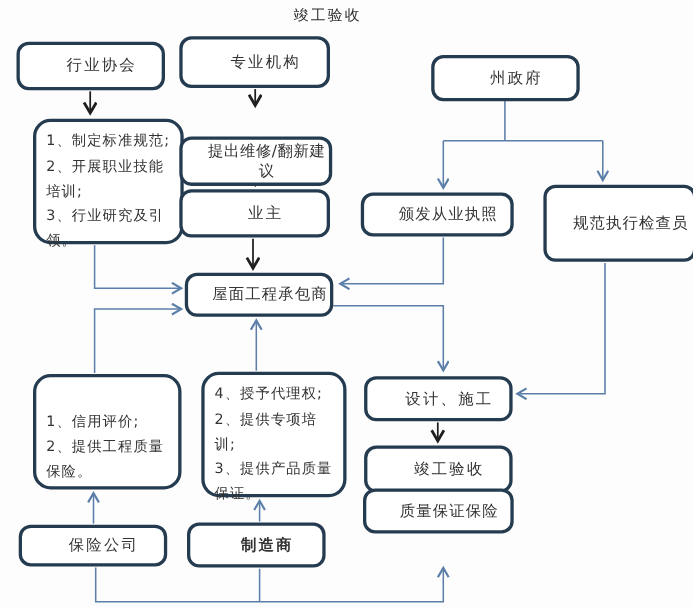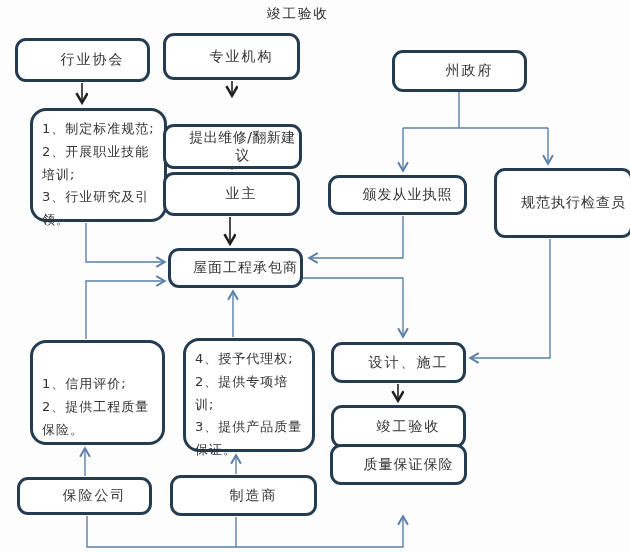--- a/index.html
+++ b/index.html
@@ -136,15 +136,15 @@
 
   <div class="node list" style="left:15px;top:340px;width:135px;height:105px;padding-top:30px;">1、信用评价;
 2、提供工程质量保险。</div>
 
   <div class="node list" style="left:168px;top:338px;width:132px;height:114px;">4、授予代理权;
 2、提供专项培训;
 3、提供产品质量保证。</div>
 
   <div class="node" style="left:17px;top:477px;width:135px;height:38px;">保险公司</div>
 
-  <div class="node" style="left:170px;top:475px;width:147px;height:41px;">制造商</div>
+  <div class="node" style="left:170px;top:475px;width:126px;height:41px;font-weight:bold;">制造商</div>
 
 </div>
 
 </body></html>

